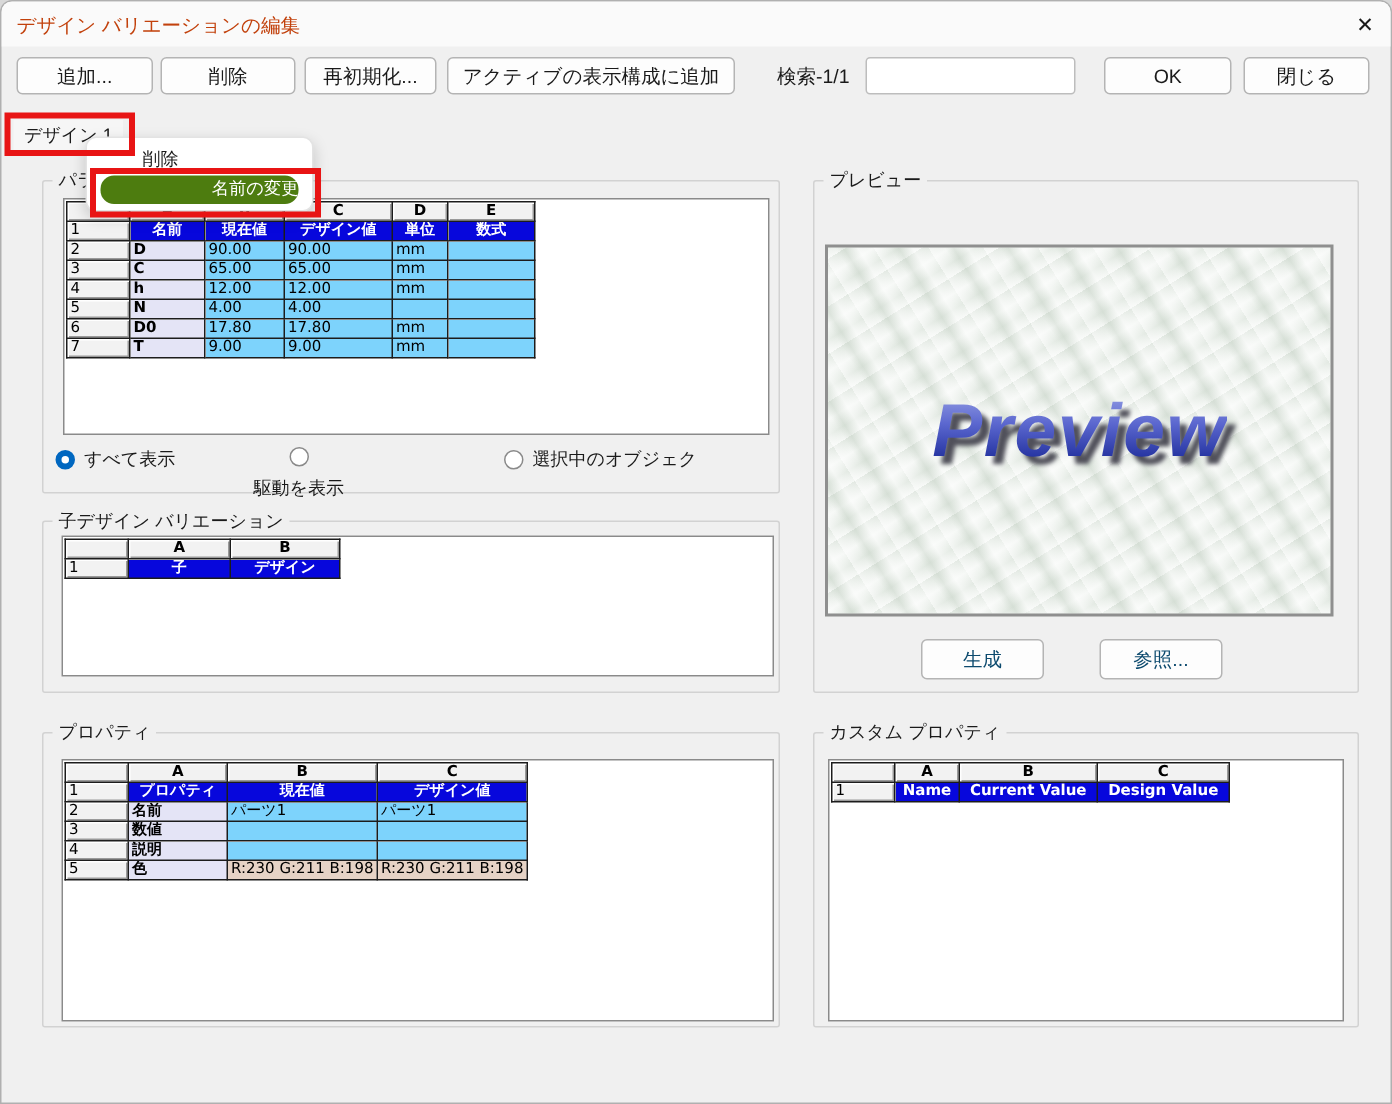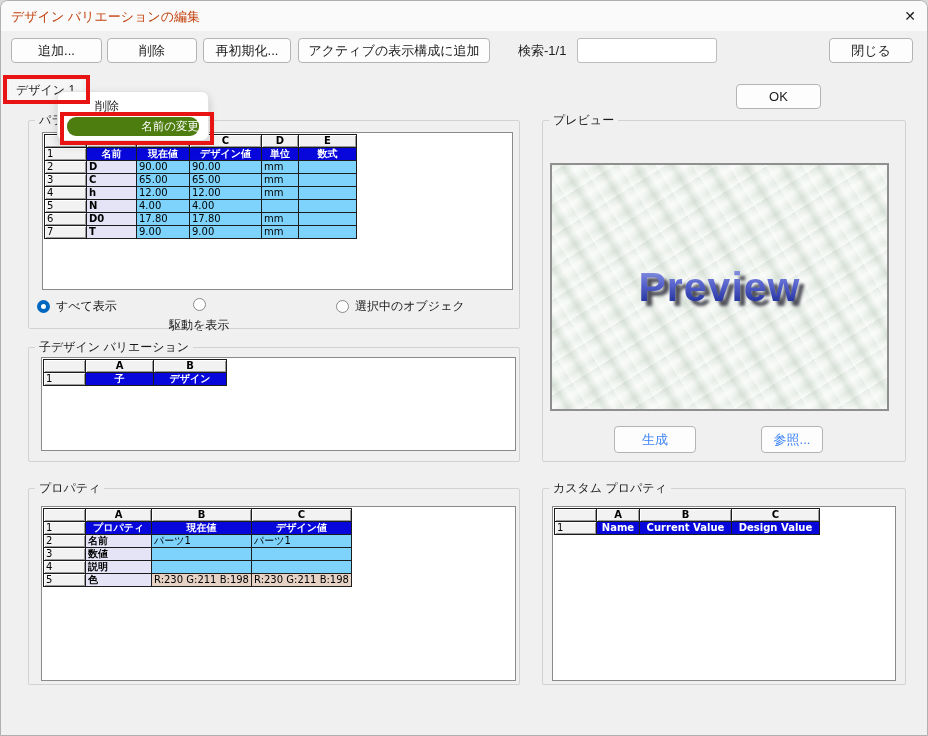--- a/index.html
+++ b/index.html
@@ -16,21 +16,21 @@
   .btn{position:absolute;top:37px;height:25px;background:#fdfdfd;border:1px solid #b4b4b4;
        border-radius:4px;font-size:13px;color:#1a1a1a;display:flex;align-items:center;
        justify-content:center;box-sizing:border-box;padding:0 4px;}
   #btn-add{left:10px;width:91px;}
   #btn-del{left:106px;width:90px;}
   #btn-reinit{left:202px;width:88px;}
   #btn-addactive{left:297px;width:192px;}
   #search-label{position:absolute;left:517px;top:37px;height:25px;line-height:25px;font-size:13px;color:#1a1a1a;}
   #search-input{position:absolute;left:576px;top:37px;width:140px;height:25px;box-sizing:border-box;
                 border:1px solid #bdbdbd;border-radius:3px;background:#fff;font-size:13px;padding:0 6px;outline:none;}
-  #btn-ok{left:735px;width:85px;margin-top:46px;}
+  #btn-ok{left:735px;width:85px;}
   #btn-close{left:828px;width:84px;}
   
   #tab-design{position:absolute;left:8px;top:79px;height:21px;line-height:21px;padding:0 7px;
               background:#f6f6f6;font-size:12px;color:#1a1a1a;}
   
   .group{position:absolute;border:1px solid #d2d2d2;border-radius:2px;box-sizing:border-box;}
   .group>.glabel{position:absolute;top:-8px;left:6px;background:#f0f0f0;padding:0 4px;
                  font-size:12px;color:#1a1a1a;line-height:15px;white-space:nowrap;}
   #g-params{left:27px;top:119px;width:492px;height:209px;}
   #g-child{left:27px;top:346px;width:492px;height:115px;}
@@ -63,32 +63,32 @@
   
   #preview-img{position:absolute;left:549px;top:162px;width:339px;height:248px;box-sizing:border-box;
      border:2px solid #8f8f8f;
      background:
        repeating-linear-gradient(58deg, rgba(255,255,255,0.55) 0px, rgba(255,255,255,0) 9px,
          rgba(178,194,178,0.28) 14px, rgba(255,255,255,0.5) 22px, rgba(255,255,255,0) 31px),
        repeating-linear-gradient(-32deg, rgba(255,255,255,0.5) 0px, rgba(205,216,205,0.3) 8px,
          rgba(255,255,255,0.55) 17px, rgba(186,199,186,0.22) 27px),
        #ecf1ec;
      display:flex;align-items:center;justify-content:center;}
-  #preview-word{position:relative;font-weight:bold;font-size:41px;letter-spacing:1px;
-                font-family:"Liberation Sans",sans-serif;}
+  #preview-word{position:relative;font-weight:bold;font-size:50px;letter-spacing:1px;
+                font-family:"Liberation Sans",sans-serif;font-style:italic;}
   #preview-word .pv-shadow{position:absolute;left:0;top:0;color:#50505a;filter:blur(1.5px);
                 transform:translate(5px,5px);}
   #preview-word .pv-front{position:relative;
      background:linear-gradient(180deg,#9aa4e6 0%,#5b67cf 42%,#1e2d9b 88%);
      -webkit-background-clip:text;background-clip:text;color:transparent;}
   .pbtn{position:absolute;top:425px;height:27px;background:#fdfdfd;border:1px solid #b4b4b4;
-        border-radius:4px;font-size:13px;color:#3b82f6;display:flex;align-items:center;
+        border-radius:4px;font-size:13px;color:#0c4a6e;display:flex;align-items:center;
         justify-content:center;box-sizing:border-box;}
   #btn-generate{left:613px;width:82px;}
-  #btn-browse{left:760px;width:62px;text-align:center;}
+  #btn-browse{left:732px;width:82px;text-align:center;}
   
   #ctx-menu{position:absolute;left:56px;top:90px;width:152px;height:50px;background:#fff;
             border:1px solid #e3e3e3;border-radius:7px;box-shadow:0 4px 10px rgba(0,0,0,0.18);
             z-index:40;box-sizing:border-box;padding-top:3px;}
   .ctx-item{height:22px;line-height:22px;padding-left:37px;font-size:12px;color:#1a1a1a;}
   .ctx-item.hl{margin:0 9px;padding:0;height:19px;line-height:19px;border-radius:9px;
                background:#4d7c0f;color:#fff;text-align:right;font-size:11.5px;}
   
   .redbox{position:absolute;border:4px solid #e81414;box-sizing:border-box;z-index:60;pointer-events:none;}
   #redbox-tab{left:2px;top:74px;width:87px;height:29px;}

